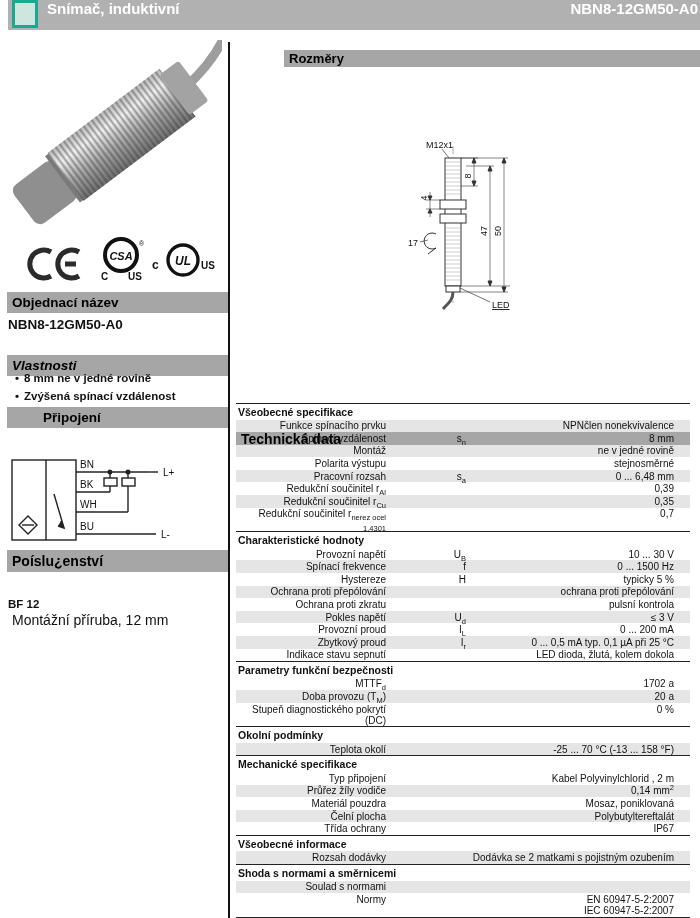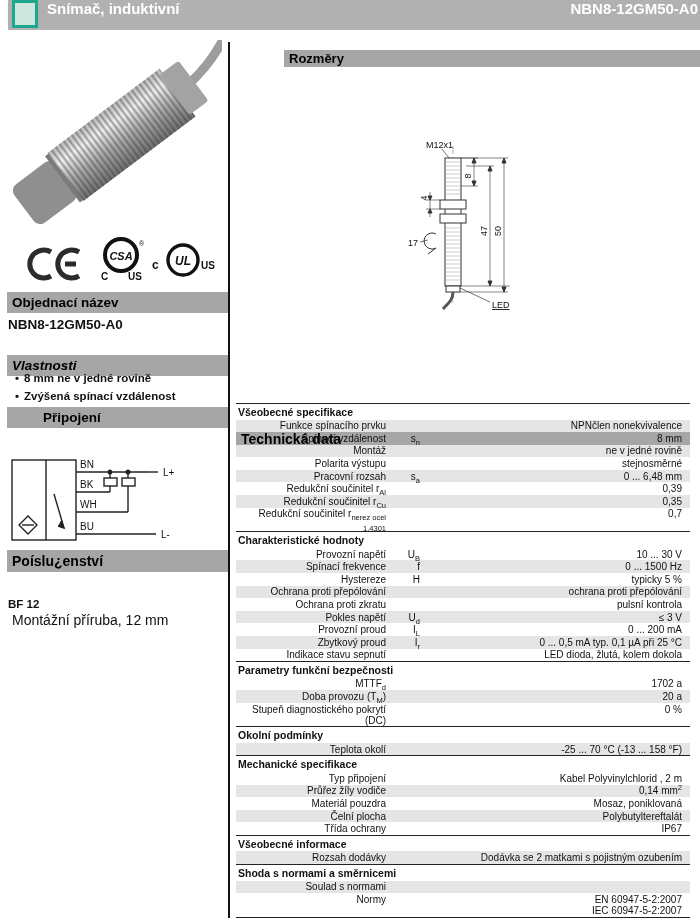--- a/index.html
+++ b/index.html
@@ -47,22 +47,22 @@
   #dimension-drawing{position:absolute;left:398px;top:136px;}
 
   
   #tech-table{position:absolute;left:236px;top:403px;width:454px;}
   .t-sec{border-top:1px solid #222;font-weight:bold;font-size:10.5px;
     padding:2px 0 1.5px 2px;background:#fff;}
   .t-row{display:flex;font-size:10px;line-height:11px;padding:0.8px 0;text-align:right;}
   .t-row.shaded{background:var(--row_stripe_gray,#e5e5e5);}
   .t-label{width:150px;padding-left:7px;box-sizing:border-box;flex-shrink:0;}
   .t-row.indent .t-label{padding-left:20px;}
-  .t-sym{width:34px;flex-shrink:0;}
-  .t-val{flex:1;padding-right:8px;}
+  .t-sym{width:34px;flex-shrink:0;margin-left:46px;}
+  .t-val{flex:1;padding-right:16px;}
   sub,sup{font-size:7.5px;line-height:0;}
 
   svg text{font-family:"Liberation Sans", sans-serif;}
 </style>
 </head>
 <body>
 
 <div class="topbar">
   <div class="logo-box"></div>
   <div class="topbar-title">Snímač, induktivní</div>

